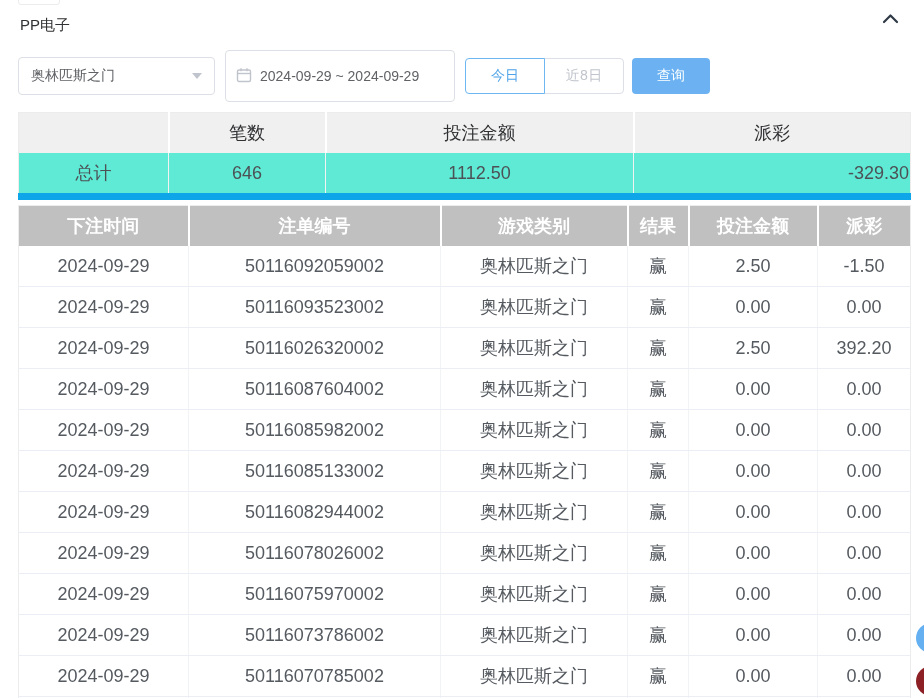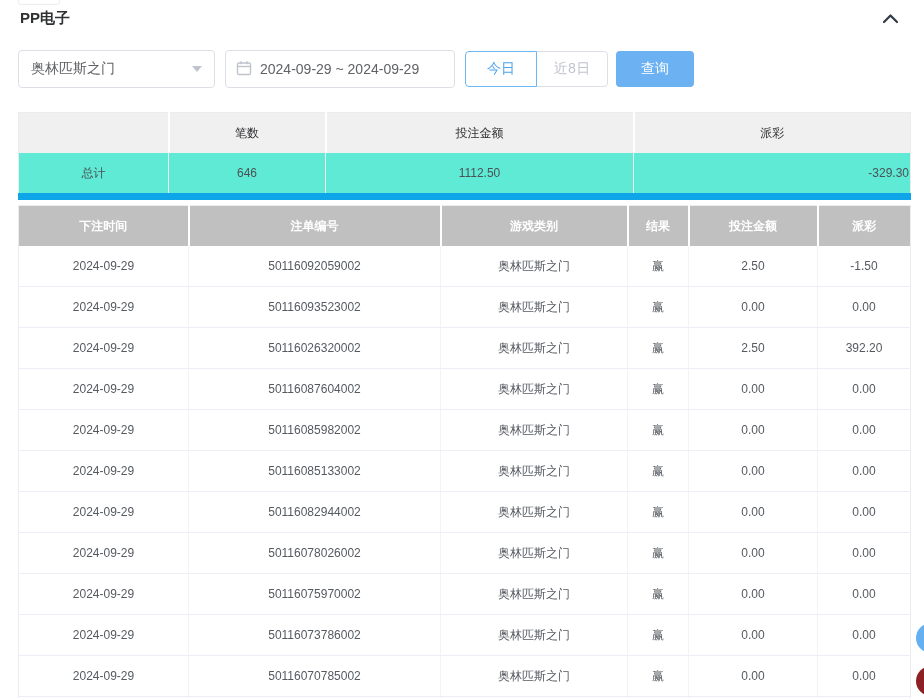--- a/index.html
+++ b/index.html
@@ -3,44 +3,44 @@
 <meta charset="utf-8">
 <style>
   html,body{margin:0;padding:0;}
   body{
     width:924px;height:698px;overflow:hidden;position:relative;
     background:#fff;font-family:"Liberation Sans",sans-serif;color:#606266;
   }
   
   .top-artifact{position:absolute;left:18px;top:-4px;width:40px;height:7px;
     border:1px solid #ececec;border-radius:3px;background:#fff;}
-  .panel-title{position:absolute;left:20px;top:9px;font-size:15px;font-weight:bold;color:#303133;}
+  .panel-title{position:absolute;left:20px;top:16px;font-size:15px;font-weight:normal;color:#303133;}
   .collapse-btn{position:absolute;left:876px;top:6px;width:28px;height:26px;border:none;background:none;
     display:flex;align-items:center;justify-content:center;cursor:pointer;padding:0;}
   
   .filters{position:absolute;left:18px;top:50px;display:flex;align-items:center;}
   .select-box{width:197px;height:38px;box-sizing:border-box;border:1px solid #dcdfe6;border-radius:4px;
     display:flex;align-items:center;padding:0 12px;font-size:14px;color:#606266;background:#fff;cursor:pointer;}
   .select-box .sel-text{flex:1;}
   .caret-down{width:0;height:0;border-left:5px solid transparent;border-right:5px solid transparent;
     border-top:6px solid #c0c4cc;}
-  .date-box{width:230px;height:38px;box-sizing:border-box;border:1px solid #dcdfe6;border-radius:4px;
+  .date-box{width:230px;height:52px;box-sizing:border-box;border:1px solid #dcdfe6;border-radius:4px;
     display:flex;align-items:center;padding:0 10px;font-size:14px;color:#606266;background:#fff;
     margin-left:10px;cursor:pointer;}
   .date-box svg{margin-right:8px;flex:none;}
   .btn-group{display:flex;margin-left:10px;}
-  .qbtn{width:72px;height:36px;box-sizing:border-box;background:#fff;border:1px solid #dcdfe6;
+  .qbtn{width:80px;height:36px;box-sizing:border-box;background:#fff;border:1px solid #dcdfe6;
     color:#c0c4cc;font-size:14px;cursor:pointer;margin-left:-1px;padding:0;font-family:Liberation Mono, monospace;}
   .qbtn:first-child{margin-left:0;border-radius:4px 0 0 4px;}
   .qbtn:last-child{border-radius:0 4px 4px 0;}
   .qbtn.active{border:1px solid #6db8f2;color:#4ea3e8;position:relative;z-index:1;}
   .query-btn{width:78px;height:36px;margin-left:8px;border:none;border-radius:4px;background:#6cb2f2;
     color:#fff;font-size:14px;cursor:pointer;font-family:inherit;}
   
-  table{border-collapse:collapse;table-layout:fixed;font-size:12px;padding-left:16px;}
+  table{border-collapse:collapse;table-layout:fixed;font-size:18px;padding-left:16px;}
   .summary-table{position:absolute;left:18px;top:112px;width:892px;border:1px solid #ececec;}
   .summary-table th{background:#f0f0f0;height:38px;font-weight:normal;color:#303133;
     border-right:2px solid #fff;}
   .summary-table th:last-child{border-right:none;}
   .summary-table td{height:38px;text-align:center;color:#4d5156;background:#5eead4;
     border-right:1px solid #f2f2f2;border-bottom:7px solid #0ea5e9;}
   .summary-table td:last-child{border-right:none;text-align:right;}
   .records-table{position:absolute;left:18px;top:205px;width:892px;border:1px solid #ececec;}
   .records-table th{background:#c0c0c0;color:#fff;height:38px;font-weight:bold;
     border-right:2px solid #fff;}

